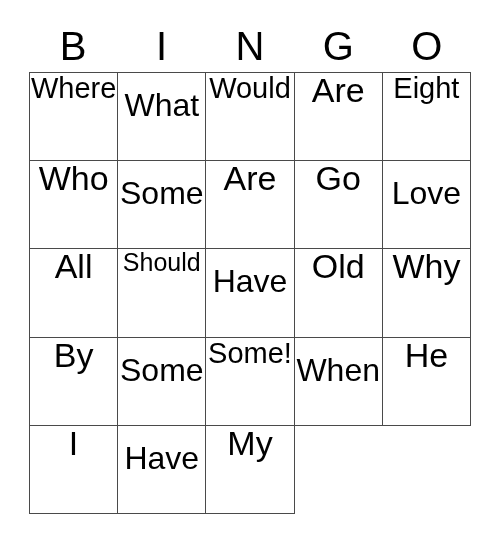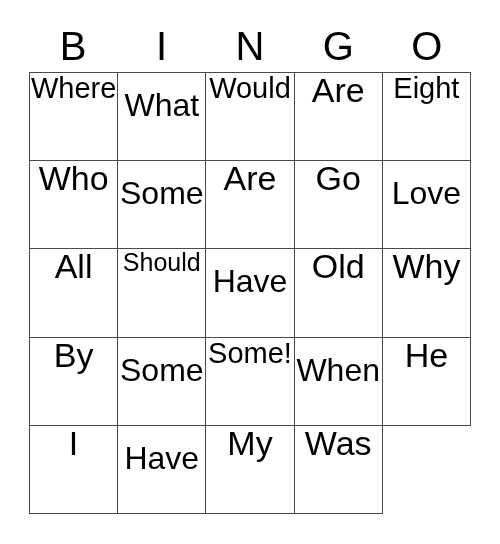--- a/index.html
+++ b/index.html
@@ -166,18 +166,15 @@
 
     <div class="cell">
         <span class="cell-text len-xs">I</span>
       </div>
     <div class="cell">
         <span class="cell-text len-s">Have</span>
       </div>
     <div class="cell">
         <span class="cell-text len-xs">My</span>
       </div>
-    <div class="cell">
-        <span class="cell-text len-xs">Was</span>
-      </div>
 
   </div>
 </div>
 
 </body></html>

